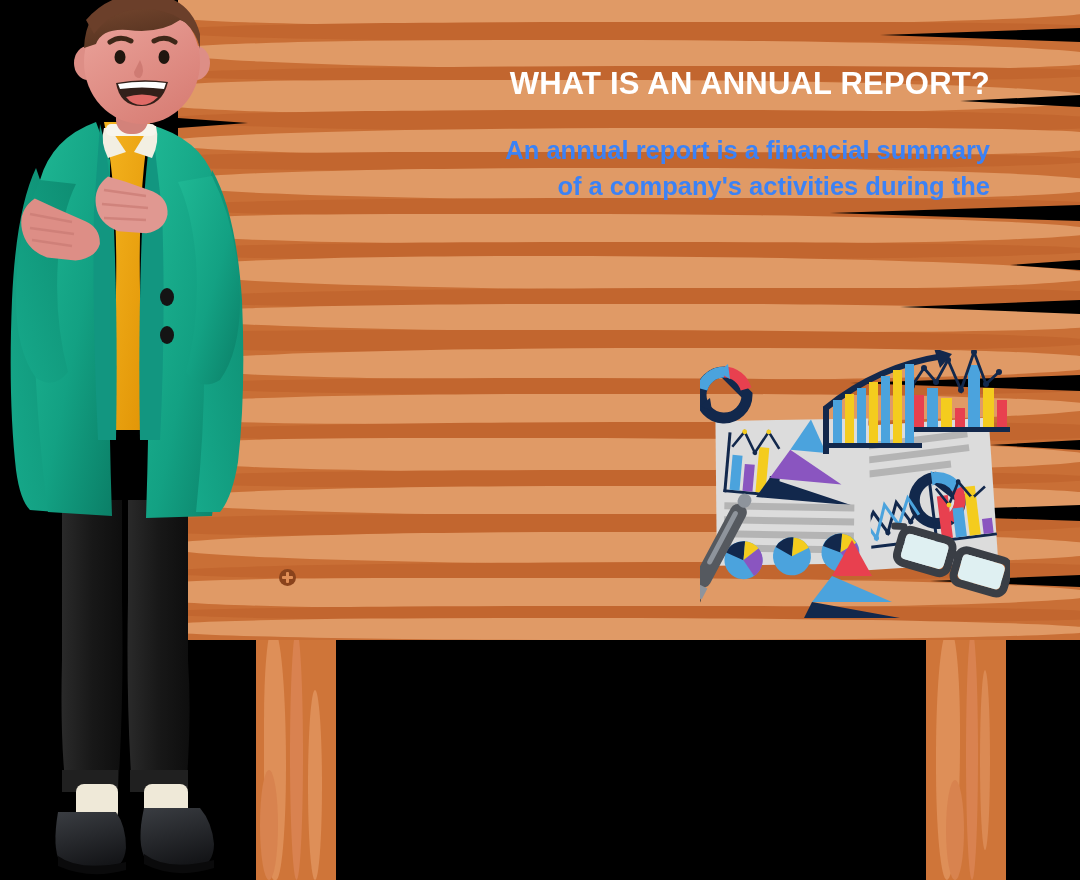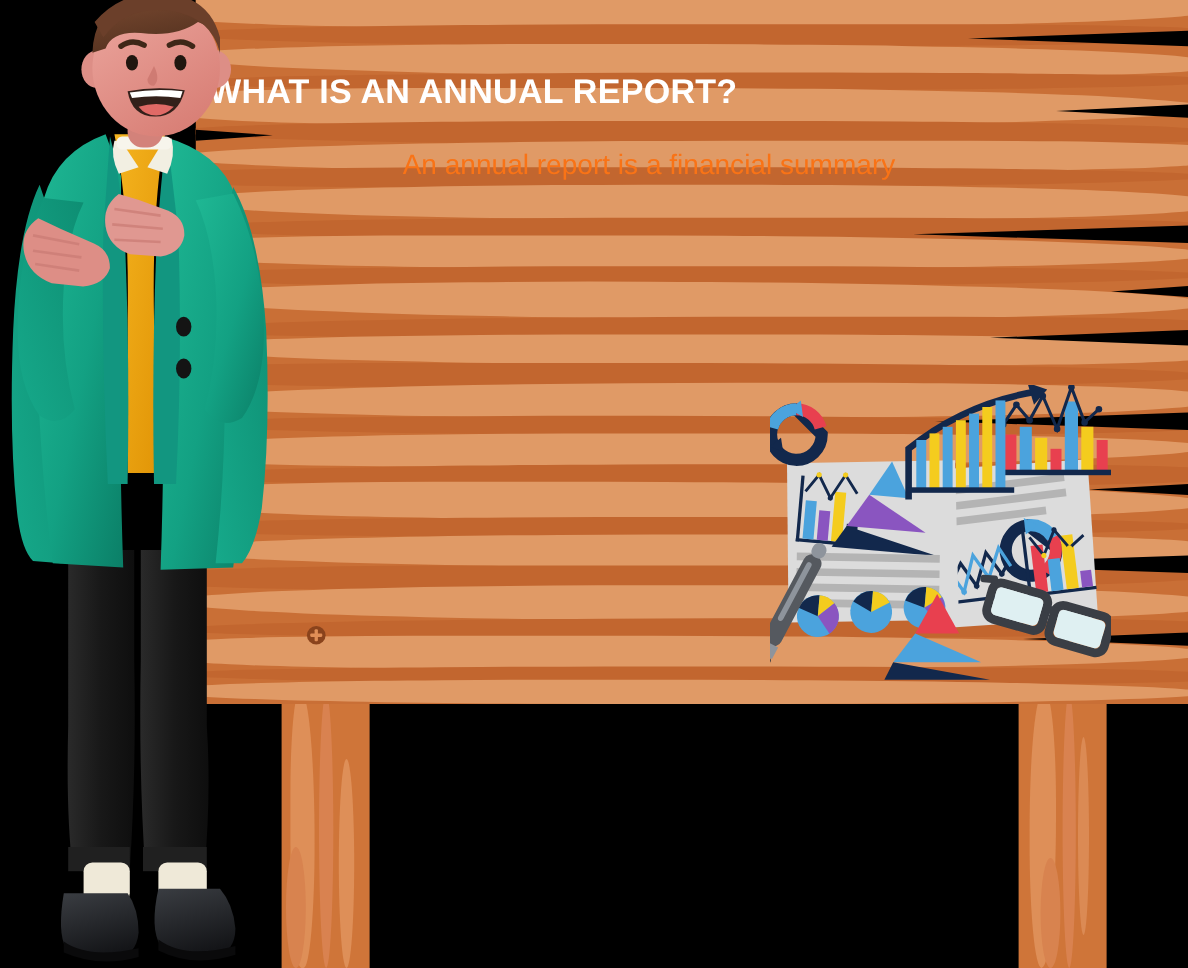--- a/index.html
+++ b/index.html
@@ -26,24 +26,24 @@
 
   
   #screw{position:absolute;left:279px;top:569px;width:17px;height:17px;border-radius:50%;
          background:#8a431c;display:flex;align-items:center;justify-content:center;}
   #screw .cr{position:relative;width:11px;height:11px;}
   #screw .cr:before,#screw .cr:after{content:"";position:absolute;background:#e08e56;border-radius:1px;}
   #screw .cr:before{left:4px;top:0;width:3px;height:11px;}
   #screw .cr:after{top:4px;left:0;height:3px;width:11px;}
 
   
-  #headline{position:absolute;left:190px;top:46px;width:800px;text-align:left;color:#fff;
+  #headline{position:absolute;left:190px;top:46px;width:800px;text-align:right;color:#fff;
             font-size:31px;font-weight:bold;letter-spacing:.2px;line-height:1.1;}
-  #body-copy{position:absolute;left:190px;top:132px;width:800px;text-align:center;color:#f97316;
-            font-size:25.5px;font-weight:normal;line-height:1.42;}
+  #body-copy{position:absolute;left:190px;top:132px;width:800px;text-align:right;color:#3b82f6;
+            font-size:25.5px;font-weight:bold;line-height:1.42;}
   #body-copy .ln{display:block;}
 
   
   #character{position:absolute;left:0;top:0;width:300px;height:880px;}
 
   
   #docs{position:absolute;left:700px;top:350px;width:310px;height:275px;}
 </style>
 </head>
 <body>
@@ -280,20 +280,21 @@
           <rect x="246" y="200" width="12" height="7" fill="#3a3e45"></rect>
           <rect x="182" y="190" width="16" height="7" rx="3" fill="#3a3e45" transform="rotate(-12 182 190)"></rect>
         </g>
       </svg>
     </div>
 
     <h1 id="headline" style="left:12px;top:46px;">WHAT IS AN ANNUAL REPORT?</h1>
 
     <div id="body-copy" style="left:12px;top:132px;">
       <span class="ln">An annual report is a financial summary</span>
+      <span class="ln">of a company's activities during the</span>
     </div>
   </div>
 
   <div id="character">
     <svg width="300" height="880" viewBox="0 0 300 880">
       <defs>
         <linearGradient id="jk" x1="0" y1="0" x2="1" y2="1">
           <stop offset="0" stop-color="#1fb894"></stop>
             <stop offset="0.55" stop-color="#13a183"></stop>
           <stop offset="1" stop-color="#0b7f67"></stop>

